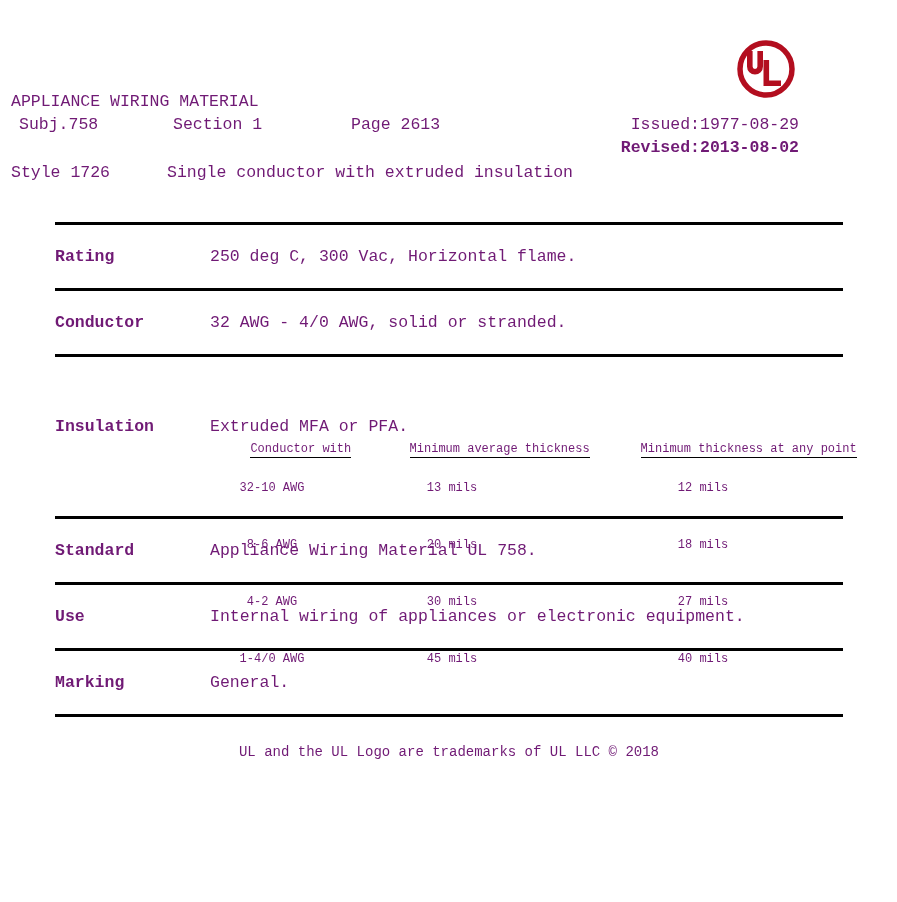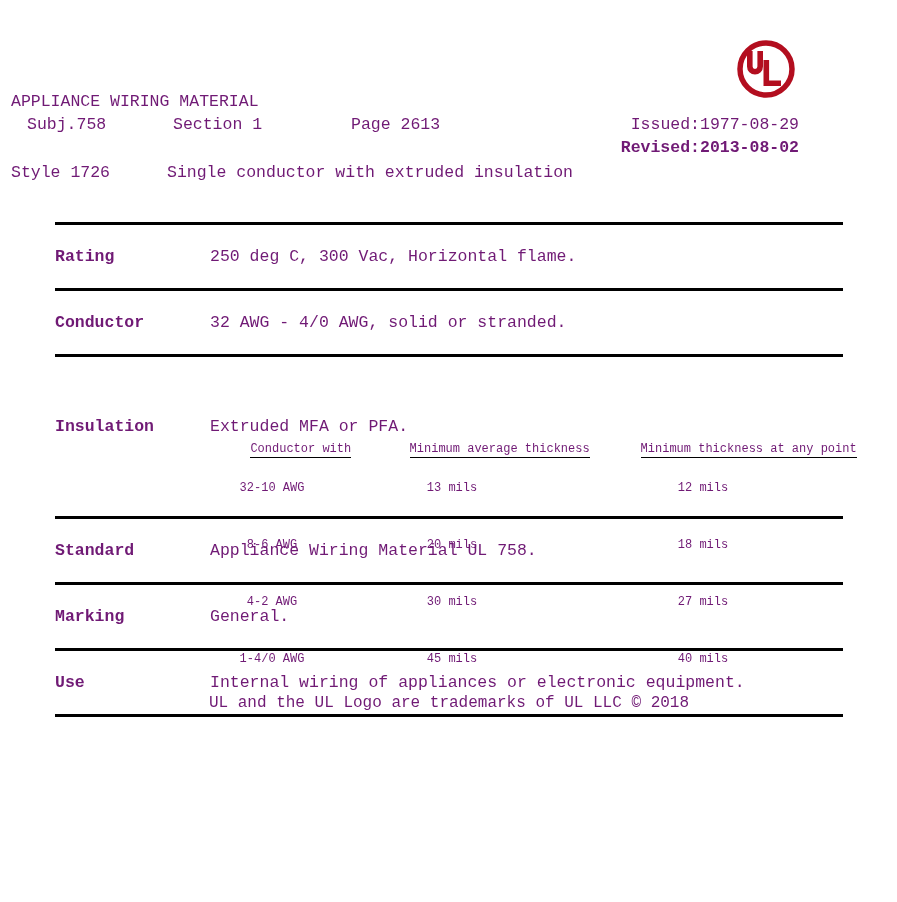--- a/index.html
+++ b/index.html
@@ -4,21 +4,21 @@
 <style>
   html,body{margin:0;padding:0;background:#ffffff;}
   .page{
     position:relative;width:897px;height:902px;background:#ffffff;
     font-family:"Liberation Mono", monospace;color:#701a75;overflow:hidden;
   }
   .hdrline{position:absolute;font-size:16.5px;line-height:22px;white-space:pre;}
   .title{left:11px;top:91px;}
   .line2{left:11px;top:114px;width:886px;height:22px;}
   .line2 span{position:absolute;top:0;white-space:pre;}
-  .sp-subject{left:16px;}
+  .sp-subject{left:8px;}
   .sp-section{left:162px;}
   .sp-page{left:340px;}
   .sp-issued{right:98px;}
   .revised{top:137px;right:98px;text-align:right;font-weight:bold;}
   .styleline{left:11px;top:162px;width:886px;height:22px;}
   .styleline span{position:absolute;top:0;white-space:pre;}
   .sp-style{left:0;}
   .sp-styledesc{left:156px;}
 
   .ul-logo{position:absolute;left:735px;top:38px;width:62px;height:62px;}
@@ -30,21 +30,21 @@
   .row .value{flex:1;}
   .row.insulation{display:block;height:162px;position:relative;}
   .row.insulation .topline{display:flex;align-items:center;height:62px;}
 
   .subcol{position:absolute;top:64px;text-align:center;font-size:12px;line-height:19px;white-space:pre;}
   .subcol-1{left:117px;width:200px;}
   .subcol-2{left:297px;width:200px;}
   .subcol-3{left:528px;width:240px;}
   .subhead{display:inline-block;border-bottom:1px solid #000;line-height:16px;margin-bottom:2px;}
 
-  .footer{position:absolute;left:55px;top:694px;width:788px;text-align:center;font-size:16px;}
+  .footer{position:absolute;left:55px;top:744px;width:788px;text-align:center;font-size:14px;}
 </style>
 </head>
 <body>
 
 <div class="page">
 
   <svg class="ul-logo" viewBox="0 0 62 62" xmlns="http://www.w3.org/2000/svg" aria-hidden="true">
     <circle cx="31" cy="31" r="26" fill="none" stroke="#b30e1f" stroke-width="5.5"></circle>
     <path d="M14.8 13 V28.5 a5.2 5.2 0 0 0 10.4 0 V13" fill="none" stroke="#b30e1f" stroke-width="5.6"></path>
     <path d="M28.5 22 h5.6 v20.4 h11.9 v5.6 h-17.5 z" fill="#b30e1f"></path>
@@ -108,26 +108,26 @@
         <div>40 mils</div>
       </div>
     </div>
 
     <div class="row">
       <div class="label">Standard</div>
       <div class="value">Appliance Wiring Material UL 758.</div>
     </div>
 
     <div class="row">
-      <div class="label">Marking</div>
-      <div class="value">General.</div>
+      <div class="label">Use</div>
+      <div class="value">Internal wiring of appliances or electronic equipment.</div>
     </div>
 
     <div class="row">
-      <div class="label">Use</div>
-      <div class="value">Internal wiring of appliances or electronic equipment.</div>
+      <div class="label">Marking</div>
+      <div class="value">General.</div>
     </div>
 
   </div>
 
   <div class="footer">UL and the UL Logo are trademarks of UL LLC © 2018</div>
 
 </div>
 
 </body></html>

